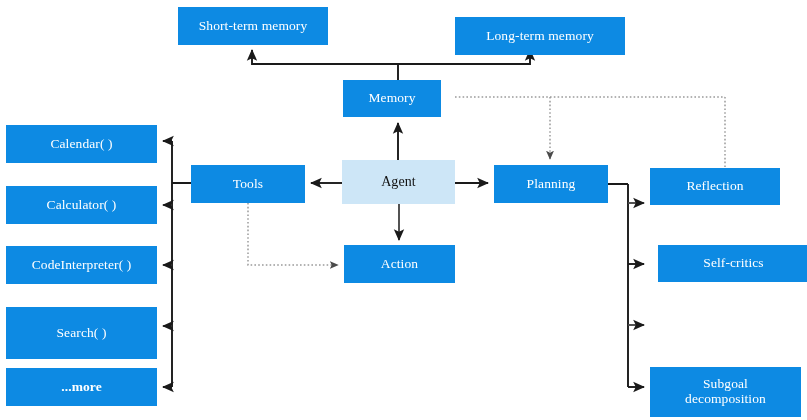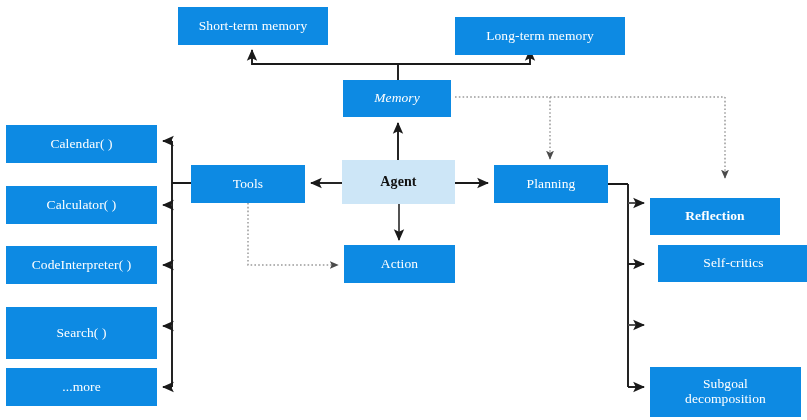--- a/index.html
+++ b/index.html
@@ -38,21 +38,20 @@
     color: #ffffff;
     background: #0d8ae3;
     font-size: 13.5px;
     letter-spacing: .1px;
     padding: 12px 4px;
   }
   .node.agent-node {
     background: #cde6f7;
     color: #121212;
     font-size: 14px;
-    font-weight: bold;
   }
   .node .node-label {
     display: block;
     width: 100%;
     white-space: pre-line;
   }
 </style>
 </head>
 <body>
 
@@ -120,21 +119,21 @@
   </svg>
 
   <div class="node" style="left:178px; top:7px; width:150px; height:38px;">
     <span class="node-label">Short-term memory</span>
   </div>
 
   <div class="node" style="left:455px; top:17px; width:170px; height:38px;">
     <span class="node-label">Long-term memory</span>
   </div>
 
-  <div class="node" style="left:343px; top:80px; width:108px; height:37px;font-style:italic;">
+  <div class="node" style="left:343px; top:80px; width:98px; height:37px;">
     <span class="node-label">Memory</span>
   </div>
 
   <div class="node" style="left:191px; top:165px; width:114px; height:38px;">
     <span class="node-label">Tools</span>
   </div>
 
   <div class="node agent-node" style="left:342px; top:160px; width:113px; height:44px;">
     <span class="node-label">Agent</span>
   </div>
@@ -156,25 +155,25 @@
   </div>
 
   <div class="node" style="left:6px; top:246px; width:151px; height:38px;">
     <span class="node-label">CodeInterpreter( )</span>
   </div>
 
   <div class="node" style="left:6px; top:307px; width:151px; height:52px;">
     <span class="node-label">Search( )</span>
   </div>
 
-  <div class="node" style="left:6px; top:368px; width:151px; height:38px;">
+  <div class="node" style="left:6px; top:368px; width:151px; height:38px;font-weight:bold;">
     <span class="node-label">...more</span>
   </div>
 
-  <div class="node" style="left:650px; top:198px; width:130px; height:37px;font-weight:bold;">
+  <div class="node" style="left:650px; top:168px; width:130px; height:37px;">
     <span class="node-label">Reflection</span>
   </div>
 
   <div class="node" style="left:650px; top:245px; width:151px; height:37px;margin-left:8px;">
     <span class="node-label">Self-critics</span>
   </div>
 
 
   <div class="node" style="left:650px; top:367px; width:151px; height:50px;">
     <span class="node-label">Subgoal

